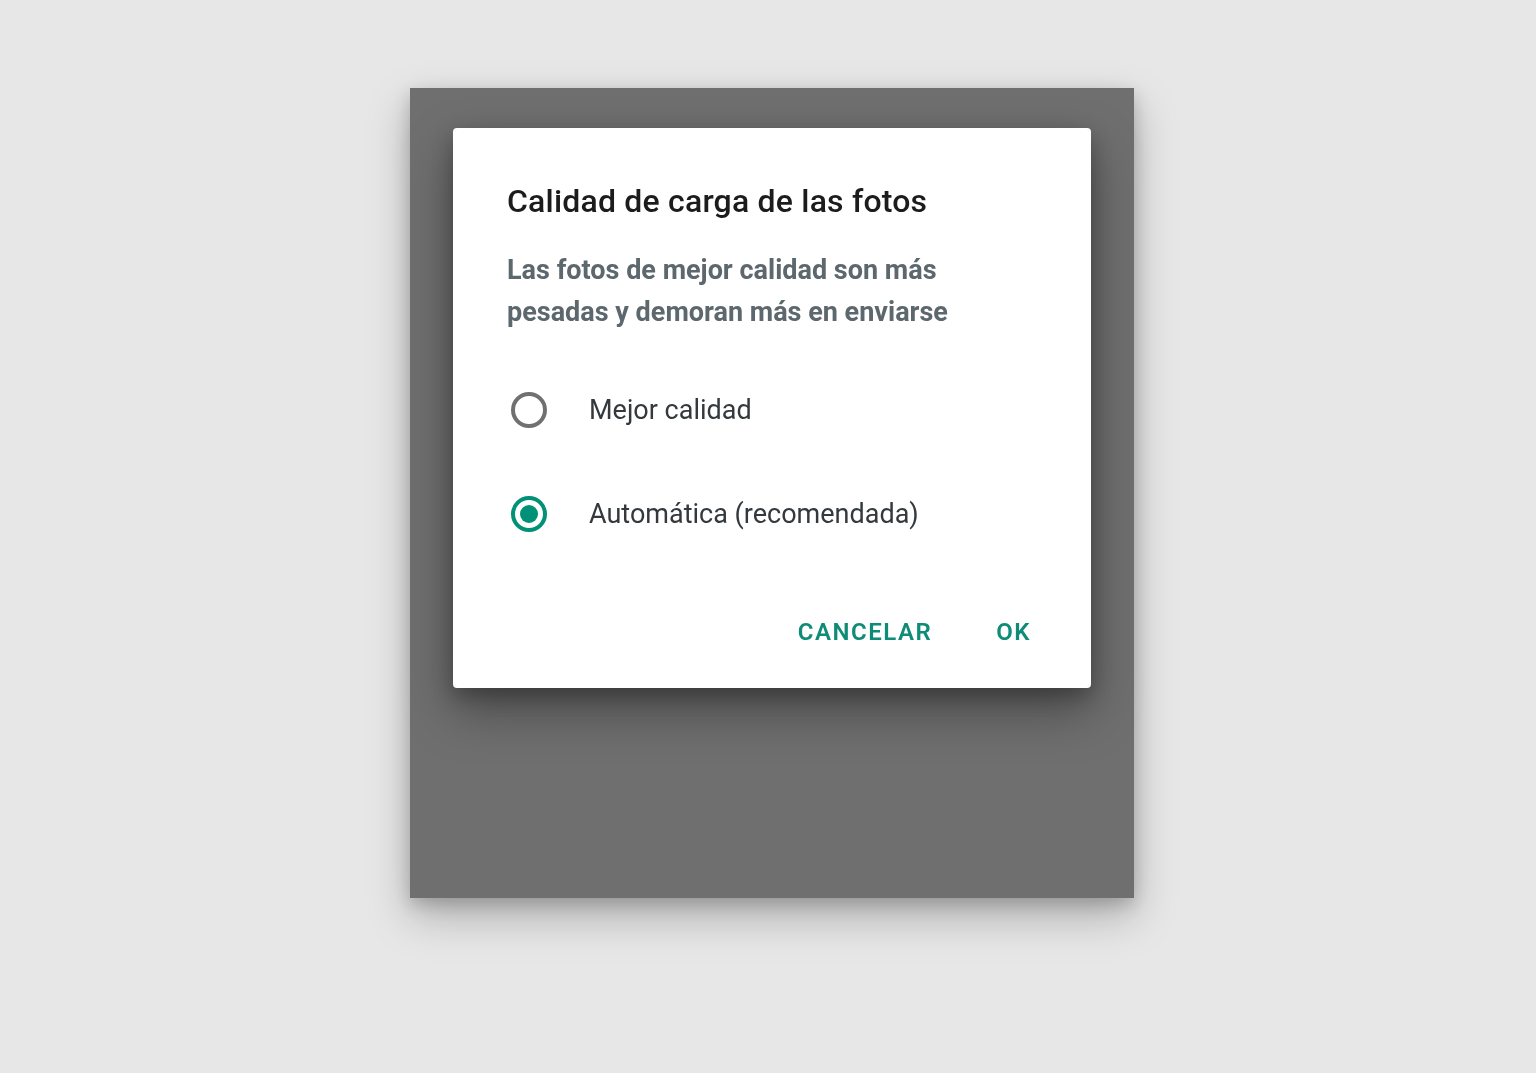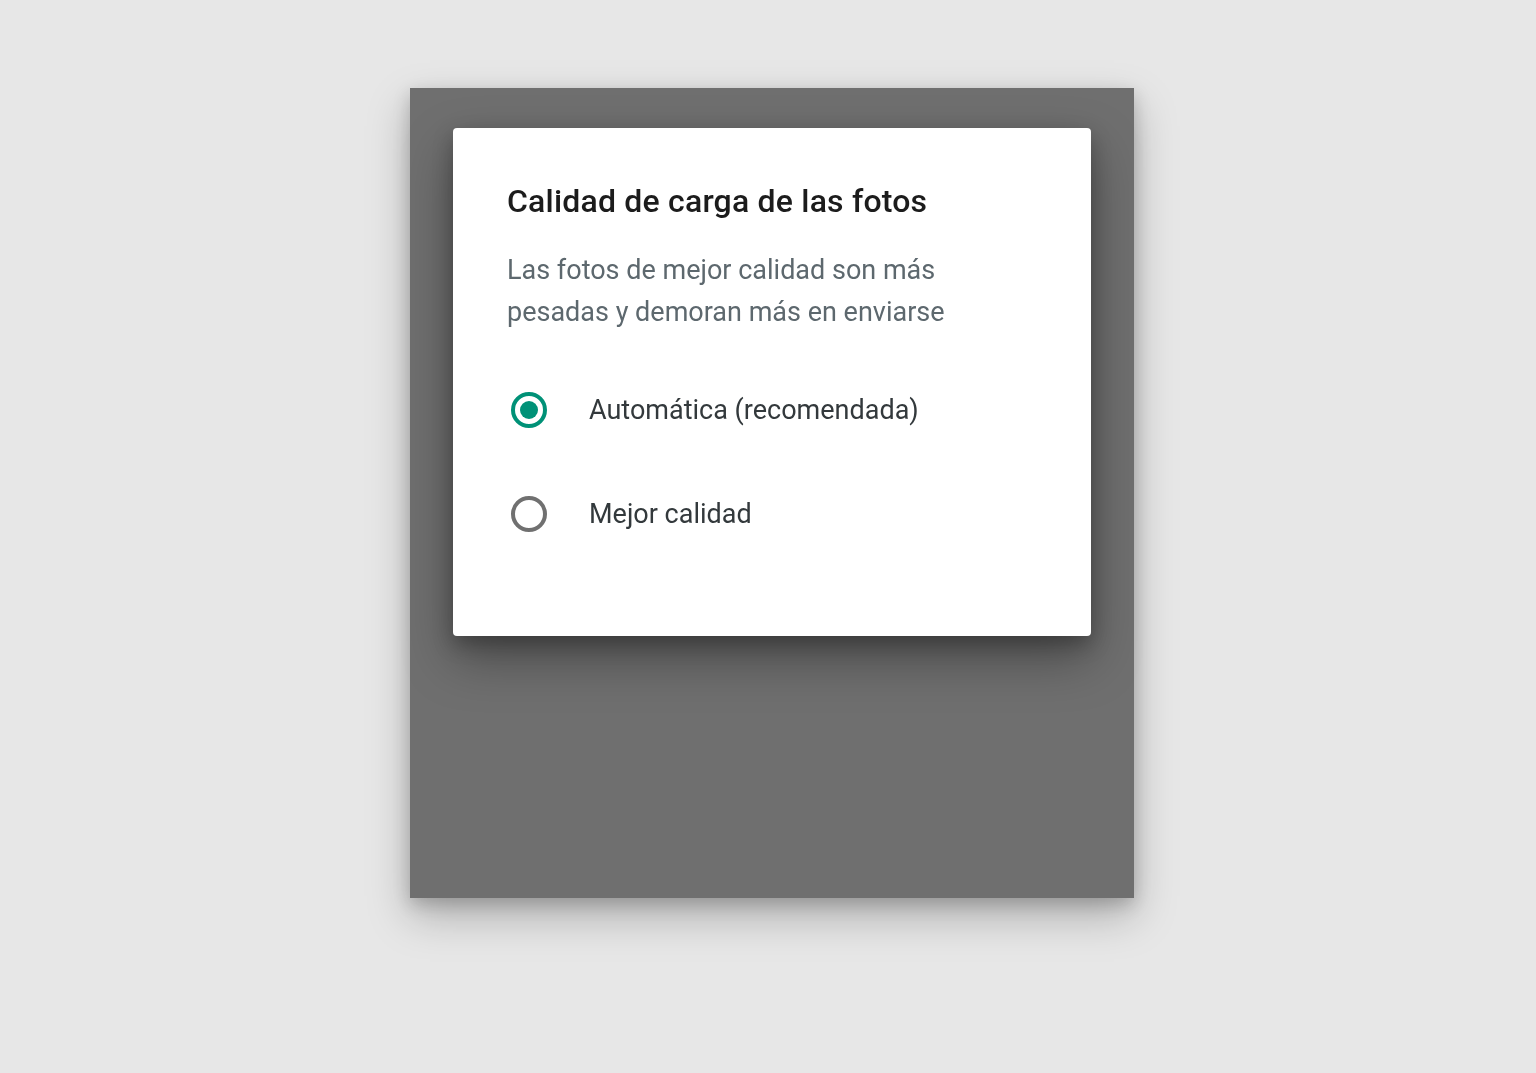--- a/index.html
+++ b/index.html
@@ -38,21 +38,21 @@
       font-size: 32px;
       font-weight: 500;
       color: #1c1c1c;
       margin-bottom: 22px;
       letter-spacing: 0.2px;
     }
     .dialog-subtitle {
       font-size: 27px;
       line-height: 1.55;
       color: #5d686e;
-      font-weight: 400;
+      font-weight: 700;
       margin-bottom: 44px;
     }
     .options { display: flex; flex-direction: column; gap: 56px; margin-bottom: 64px; }
     .option {
       display: flex;
       align-items: center;
       gap: 38px;
       cursor: pointer;
       user-select: none;
     }
@@ -92,28 +92,32 @@
 <body>
 
 <div class="screen-backplate">
   <div class="dialog">
     <h1 class="dialog-title">Calidad de carga de las fotos</h1>
     <p class="dialog-subtitle">Las fotos de mejor calidad son más pesadas y demoran más en enviarse</p>
 
     <div class="options">
 
       <div class="option">
+        <span class="radio"></span>
+        <span class="option-label">Mejor calidad</span>
+      </div>
+
+      <div class="option">
         <span class="radio selected">
             <span class="dot"></span>
           </span>
         <span class="option-label">Automática (recomendada)</span>
       </div>
 
-      <div class="option">
-        <span class="radio"></span>
-        <span class="option-label">Mejor calidad</span>
-      </div>
-
 
     </div>
 
+    <div class="actions">
+      <button class="text-button">CANCELAR</button>
+      <button class="text-button">OK</button>
+    </div>
   </div>
 </div>
 
 </body></html>

